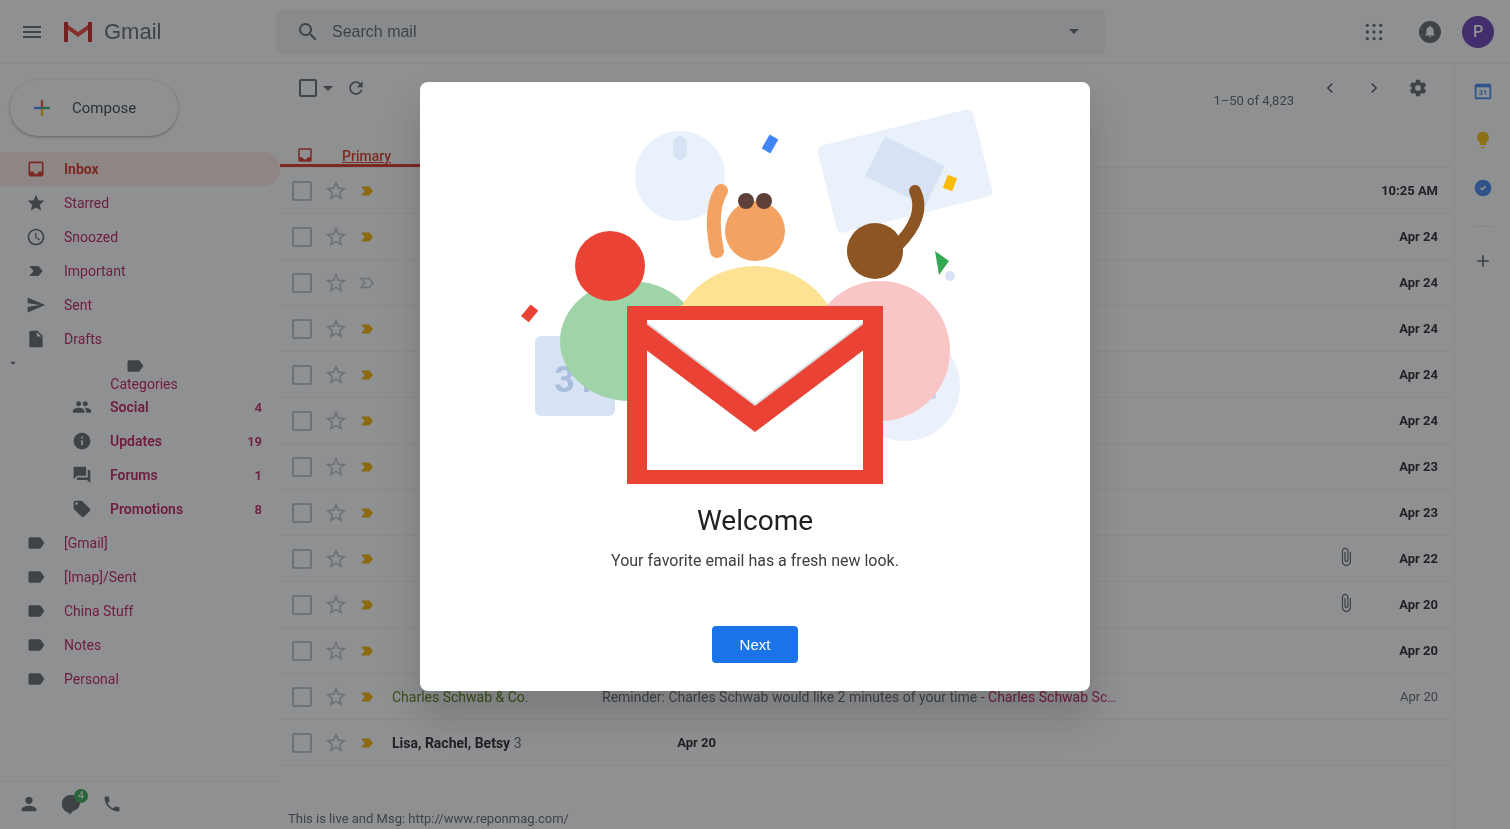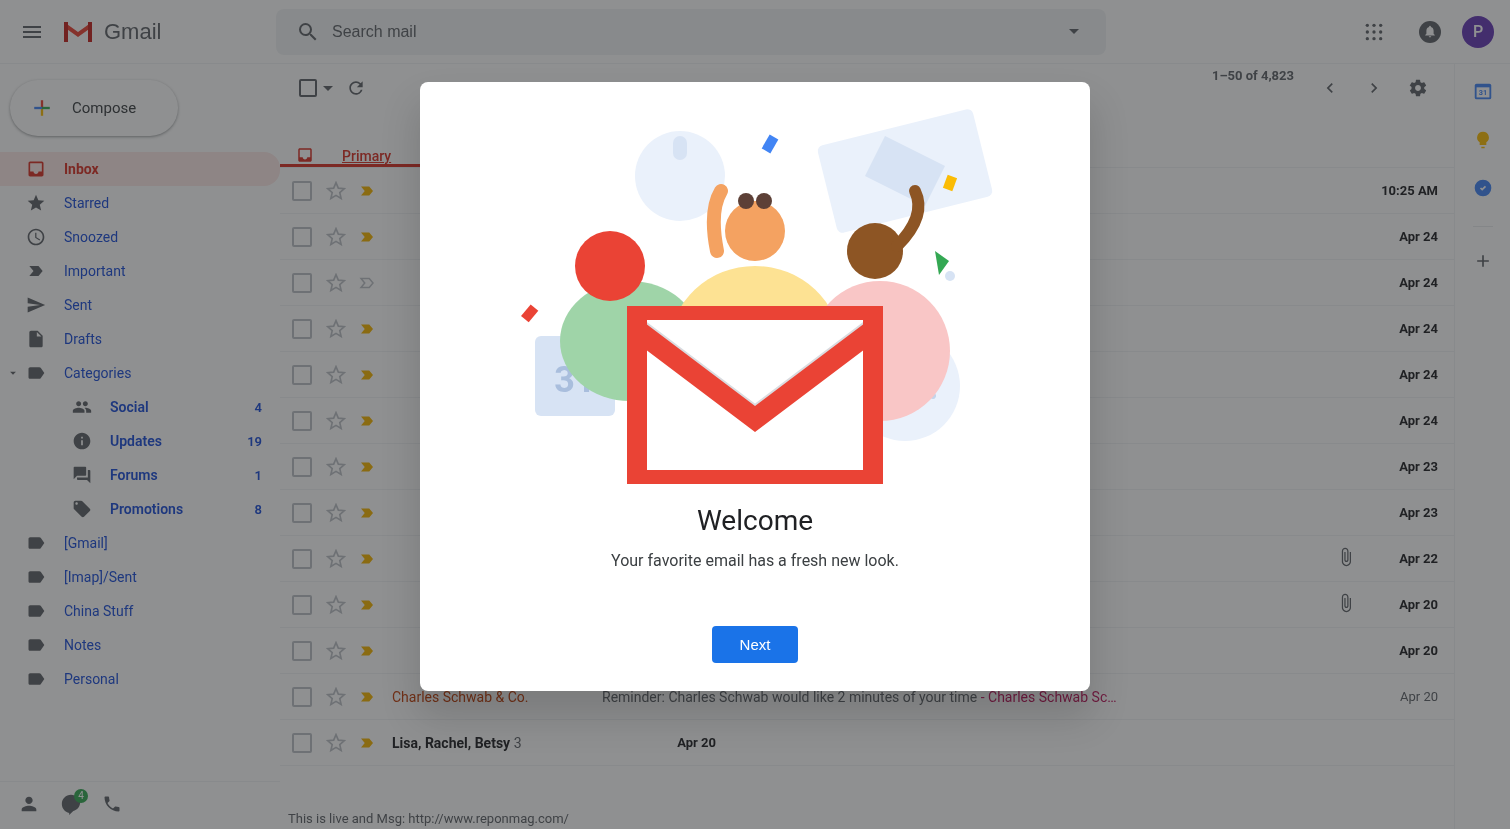--- a/index.html
+++ b/index.html
@@ -61,57 +61,57 @@
 .nav-list { list-style: none; }
 .nav-item {
   height: 34px;
   display: flex;
   align-items: center;
   padding-left: 26px;
   padding-right: 18px;
   border-radius: 0 16px 16px 0;
   cursor: pointer;
   font-size: 14px;
-  color: #1d4ed8;
+  color: #be185d;
 }
 .nav-item.sub { padding-left: 40px; font-weight: 600; margin-left: 32px; }
 .nav-item.active { background: #fce8e6; color: #d93025; font-weight: 700; }
 .nav-item .nav-icon { width: 20px; height: 20px; margin-right: 18px; fill: #5f6368; flex-shrink: 0; }
 .nav-item.active .nav-icon { fill: #d93025; }
 .nav-item .label { flex: 1; }
 .nav-item .count { font-size: 13px; }
-.nav-item.with-expand { position: relative; }
+.nav-item.with-expand { position: relative; flex-direction: column; }
 .expand-icon { position: absolute; left: 6px; width: 14px; height: 14px; }
 .bottom-bar { margin-top: auto; height: 48px; display: flex; align-items: center; padding-left: 18px; gap: 20px; border-top: 1px solid #f1f3f4; }
 .hangouts-badge { position: relative; }
 .hangouts-badge .badge { position: absolute; top: -4px; right: -6px; background: #34a853; color: #fff; font-size: 10px; border-radius: 50%; width: 14px; height: 14px; display: flex; align-items: center; justify-content: center; }
 .main { flex: 1; display: flex; flex-direction: column; overflow: hidden; }
 .toolbar { height: 48px; display: flex; align-items: center; padding: 0 16px; }
 .select-all { display: flex; align-items: center; gap: 2px; }
 .toolbar-icon { width: 20px; height: 20px; fill: #5f6368; }
 .toolbar-btn { width: 40px; height: 40px; display: flex; align-items: center; justify-content: center; cursor: pointer; border-radius: 50%; }
-.pager { margin-left: auto; display: flex; align-items: flex-start; gap: 4px; font-size: 13px; color: #5f6368; font-weight: bold; }
+.pager { margin-left: auto; display: flex; align-items: flex-end; gap: 4px; font-size: 13px; color: #5f6368; }
 .pager-text { margin-right: 12px; }
 .tabs { height: 56px; display: flex; border-bottom: 1px solid #f1f3f4; }
 .tab { width: 220px; display: flex; align-items: flex-end; gap: 28px; padding-left: 16px; font-size: 14px; font-weight: 500; color: #5f6368; border-bottom: 3px solid transparent; cursor: pointer; text-decoration: underline; }
 .tab.active { color: #d93025; border-bottom-color: #d93025; }
 .email-list { flex: 1; overflow-y: auto; }
 .email-row {
   height: 46px;
   display: flex;
   align-items: center;
   padding: 0 16px 0 12px;
   border-bottom: 1px solid #f1f3f4;
   font-size: 14px;
   cursor: pointer;
 }
 .email-row .cb { width: 20px; height: 20px; border: 2px solid #bdc1c6; border-radius: 2px; margin-right: 14px; }
 .email-row .star { width: 20px; height: 20px; margin-right: 12px; }
 .email-row .importance { width: 18px; height: 18px; margin-right: 16px; }
-.email-row .sender { width: 210px; font-weight: 400; color: #c2410c; white-space: nowrap; overflow: hidden; text-overflow: ellipsis; }
+.email-row .sender { width: 210px; font-weight: 400; color: #4d7c0f; white-space: nowrap; overflow: hidden; text-overflow: ellipsis; }
 .email-row .subject-wrap { flex: 1; white-space: nowrap; overflow: hidden; text-overflow: ellipsis; color: #5f6368; }
 .email-row .subject { color: #5f6368; }
 .email-row .snippet { color: #be185d; }
 .email-row .attach { width: 20px; margin: 0 12px; }
 .email-row .date { width: 70px; text-align: right; color: #5f6368; font-size: 13px; }
 .email-row.unread .sender, .email-row.unread .subject, .email-row.unread .date { font-weight: 700; color: #202124; }
 .status-bar { height: 22px; font-size: 13px; color: #5f6368; padding-left: 8px; display:flex; align-items:center; }
 .right-rail { width: 56px; border-left: 1px solid #f1f3f4; display: flex; flex-direction: column; align-items: center; padding-top: 16px; gap: 24px; }
 .overlay { position: absolute; inset: 0; background: rgba(32,33,36,.5); display: flex; align-items: flex-start; justify-content: center; padding-top: 82px; }
 .modal {

